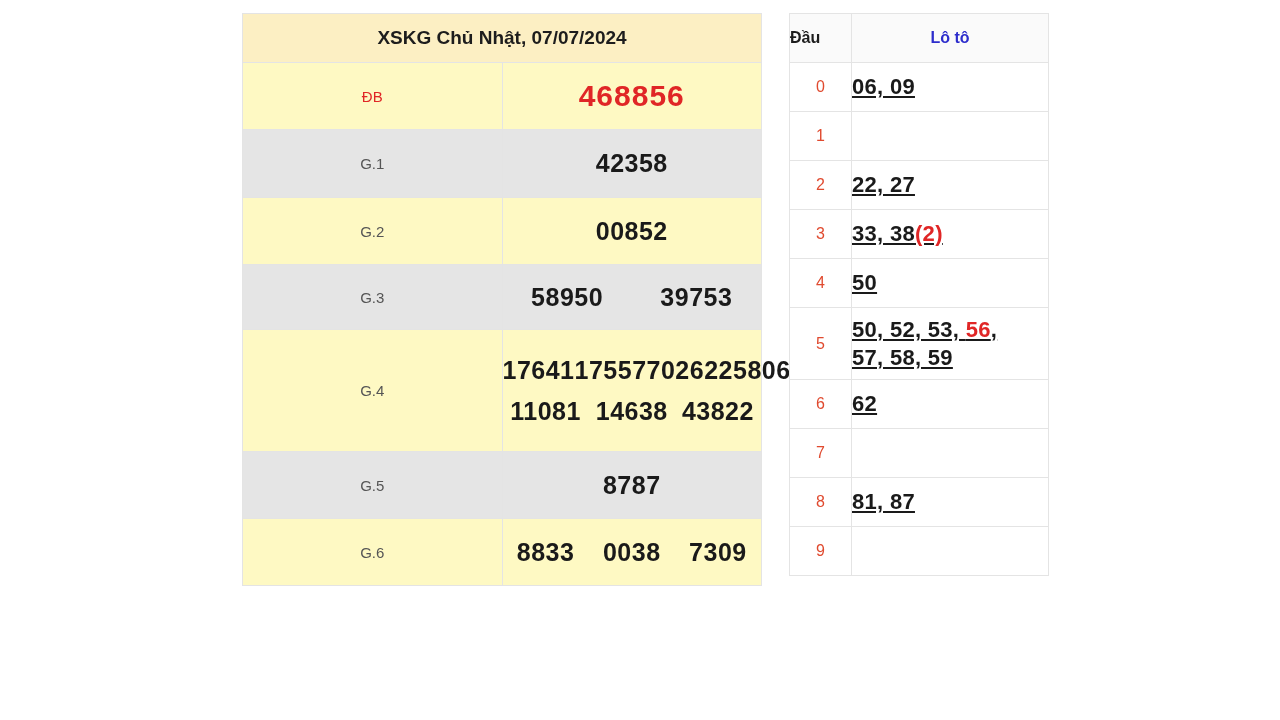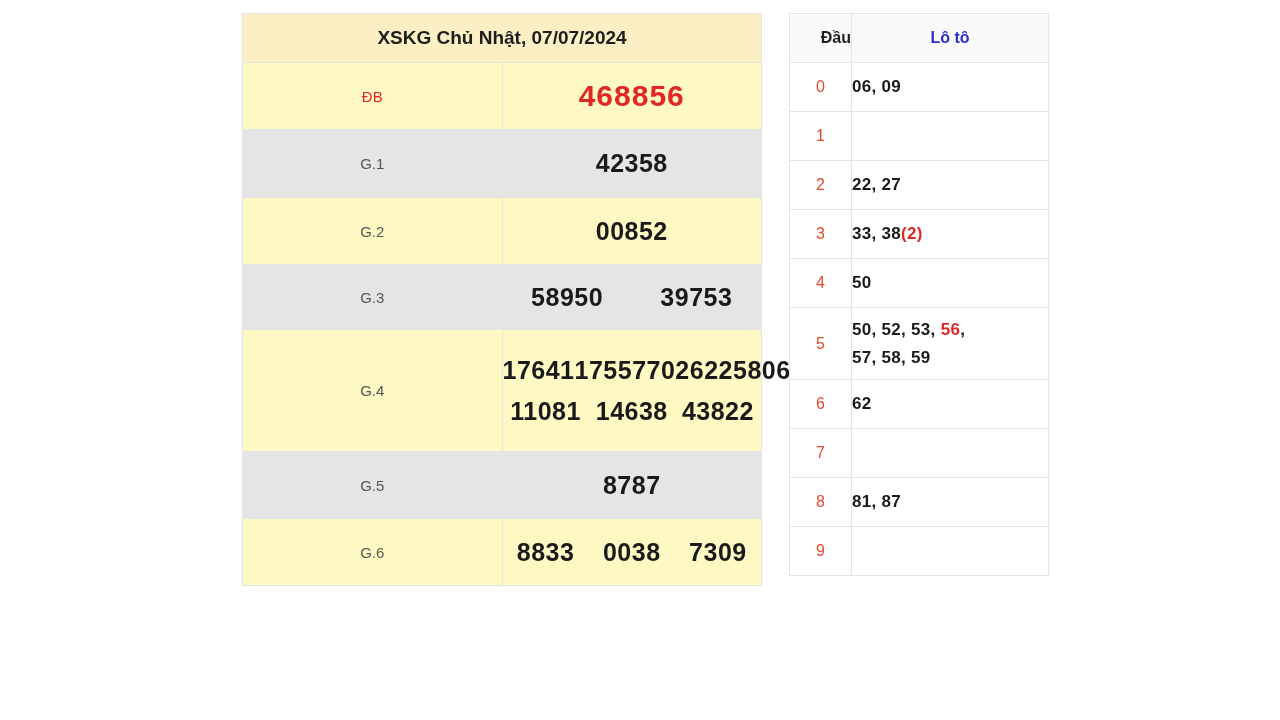--- a/index.html
+++ b/index.html
@@ -120,42 +120,43 @@
   .loto-head th {
     background: #fafafa;
     height: 48px;
     font-size: 16px;
     font-weight: bold;
     vertical-align: middle;
   }
   .loto-head .h-dau {
     width: 61px;
     color: #1d1d1d;
-    text-align: right;
+    text-align: left;
   }
   .loto-head .h-loto {
     color: #2d2dcc;
     text-align: center;
   }
   .loto-row td { background: #ffffff; }
   .loto-dau {
     width: 61px;
     text-align: center;
     vertical-align: middle;
     font-size: 16px;
     color: #e04a2f;
   }
   .loto-nums {
     vertical-align: middle;
     padding: 0 0 0 15px;
-    font-size: 17px;
+    font-size: 22px;
     font-weight: bold;
     color: #1a1a1a;
     line-height: 28px;
     letter-spacing: 0.3px;
+    text-decoration: underline;
   }
   .hl { color: #e02626; }
   .r-h50 { height: 49px; }
   .r-h73 { height: 72px; }
 </style>
 </head>
 <body>
 
 <div class="page">
 

